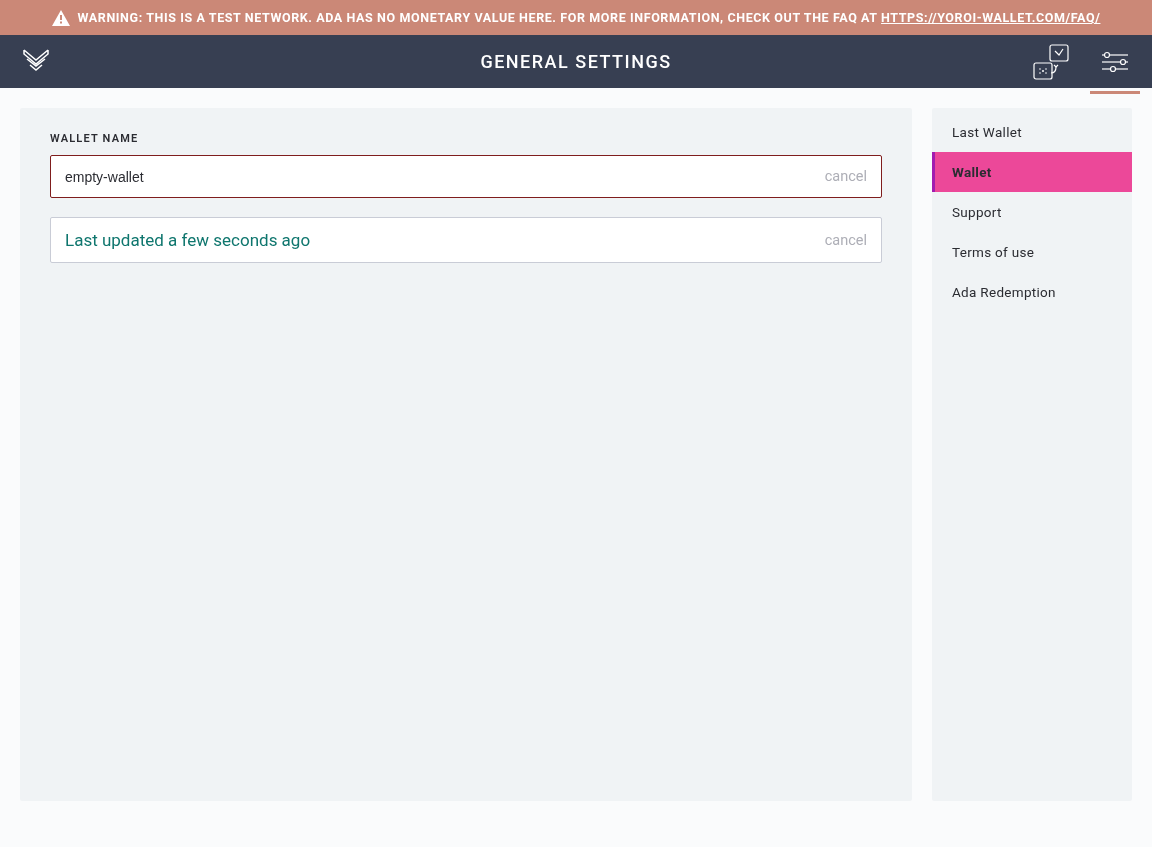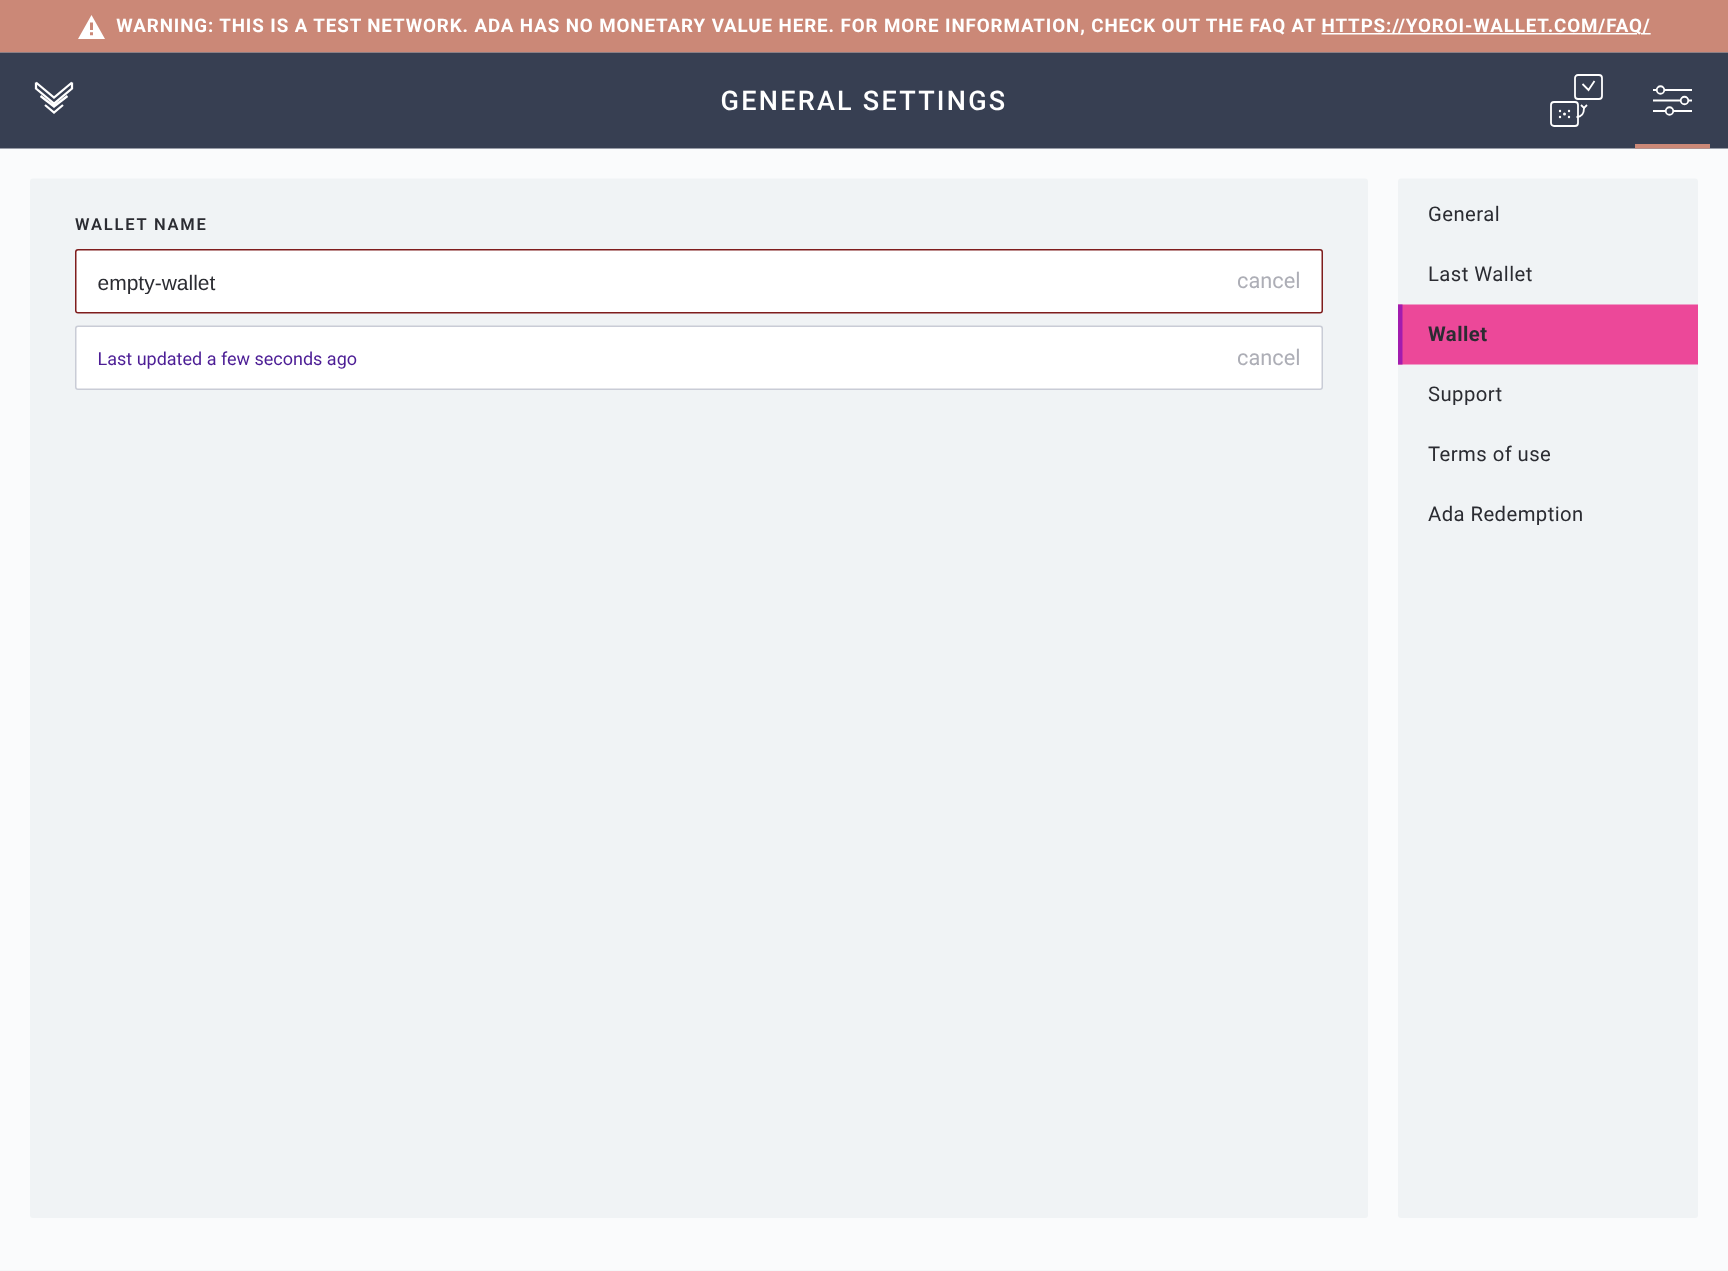--- a/index.html
+++ b/index.html
@@ -33,21 +33,21 @@
     }
     .warning-banner a {
       color: #ffffff;
       text-decoration: underline;
     }
     .warning-icon-svg {
       flex-shrink: 0;
     }
     .header {
       background: #373F52;
-      height: 64px;
+      height: 53px;
       display: flex;
       align-items: center;
       justify-content: space-between;
       padding: 0 20px;
       position: relative;
     }
     .header-left {
       display: flex;
       align-items: center;
     }
@@ -89,21 +89,21 @@
       gap: 20px;
       height: calc(847px - 50px - 64px);
     }
     .main-panel {
       flex: 1;
       background: #F0F3F5;
       border-radius: 2px;
       padding: 24px 30px 40px 30px;
     }
     .field-group {
-      margin-bottom: 8px;
+      margin-bottom: 19px;
     }
     .field-label {
       font-size: 11px;
       font-weight: 600;
       letter-spacing: 1.2px;
       color: #2B2C32;
       margin-bottom: 10px;
     }
     .input-wrapper {
       display: flex;
@@ -120,22 +120,22 @@
     .input-field {
       flex: 1;
       border: none;
       outline: none;
       font-size: 14px;
       color: #2B2C32;
       background: transparent;
     }
     .input-static {
       flex: 1;
-      font-size: 12px;
-      color: #4c1d95;
+      font-size: 17px;
+      color: #0f766e;
     }
     .input-action {
       font-size: 14.5px;
       color: #adaeb6;
       cursor: pointer;
       user-select: none;
     }
     .sidebar {
       width: 200px;
       background: #F0F3F5;
@@ -225,20 +225,19 @@
     <div class="field-group">
       <div class="input-wrapper inactive" style="border-color:#c9ccd6;">
         <span class="input-static">Last updated a few seconds ago</span>
         <span class="input-action">cancel</span>
       </div>
     </div>
 
   </div>
 
   <div class="sidebar">
-    <div class="sidebar-item">General</div>
     <div class="sidebar-item">Last Wallet</div>
     <div class="sidebar-item active">Wallet</div>
     <div class="sidebar-item">Support</div>
     <div class="sidebar-item">Terms of use</div>
     <div class="sidebar-item">Ada Redemption</div>
   </div>
 </div>
 
 </body></html>

